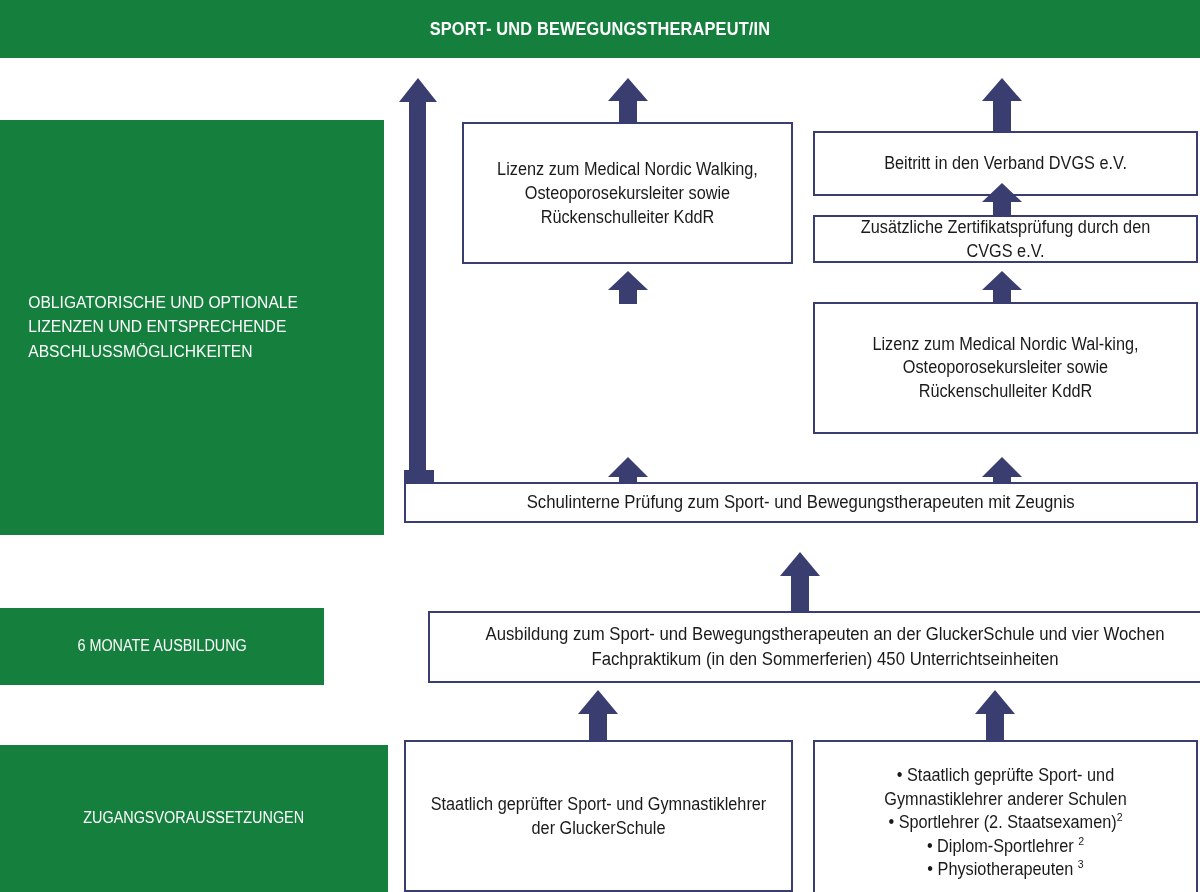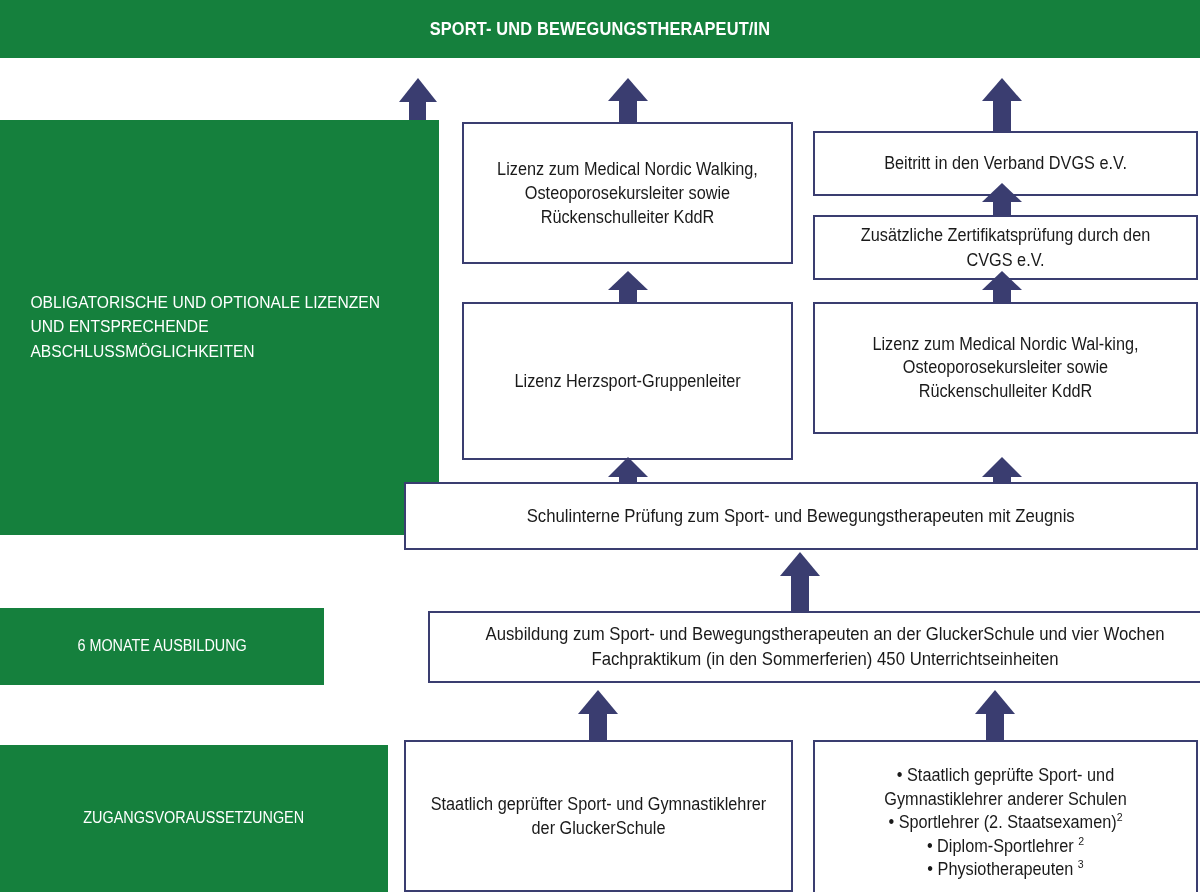--- a/index.html
+++ b/index.html
@@ -101,70 +101,67 @@
   <div>
     <div class="arrow-shaft" style="left:619px;top:99px;width:18px;height:32px;"></div>
     <div class="arrow-head" style="left:608px;top:78px;border-left-width:20px;border-right-width:20px;border-bottom-width:23px;"></div>
   </div>
 
   <div>
     <div class="arrow-shaft" style="left:993px;top:99px;width:18px;height:32px;"></div>
     <div class="arrow-head" style="left:982px;top:78px;border-left-width:20px;border-right-width:20px;border-bottom-width:23px;"></div>
   </div>
 
-  <div class="abs navy" style="left:0;top:120px;width:439px;height:415px;">
+  <div class="abs navy" style="left:0;top:120px;width:384px;height:415px;">
     <span class="side-text">OBLIGATORISCHE UND OPTIONALE LIZENZEN UND ENTSPRECHENDE ABSCHLUSSMÖGLICHKEITEN</span>
   </div>
 
   <div class="abs box" style="left:462px;top:122px;width:331px;height:142px;">
     <span class="box-text">Lizenz zum Medical Nordic Walking, Osteoporosekursleiter sowie Rückenschulleiter KddR</span>
   </div>
 
   <div>
     <div class="arrow-shaft" style="left:619px;top:288px;width:18px;height:16px;"></div>
     <div class="arrow-head" style="left:608px;top:271px;border-left-width:20px;border-right-width:20px;border-bottom-width:19px;"></div>
   </div>
 
-  <div class="abs box" style="left:462px;top:302px;width:331px;height:158px;">
-    <span class="box-text">Lizenz Herzsport-Gruppenleiter</span>
-  </div>
 
   <div>
     <div class="arrow-shaft" style="left:619px;top:475px;width:18px;height:10px;"></div>
     <div class="arrow-head" style="left:608px;top:457px;border-left-width:20px;border-right-width:20px;border-bottom-width:20px;"></div>
   </div>
 
   <div class="abs box" style="left:813px;top:131px;width:385px;height:65px;">
     <span class="box-text">Beitritt in den Verband DVGS e.V.</span>
   </div>
 
   <div>
     <div class="arrow-shaft" style="left:993px;top:200px;width:18px;height:16px;"></div>
     <div class="arrow-head" style="left:982px;top:183px;border-left-width:20px;border-right-width:20px;border-bottom-width:19px;"></div>
   </div>
 
-  <div class="abs box" style="left:813px;top:215px;width:385px;height:65px;">
+  <div class="abs box" style="left:813px;top:215px;width:385px;height:48px;">
     <span class="box-text">Zusätzliche Zertifikatsprüfung durch den CVGS e.V.</span>
   </div>
 
   <div>
     <div class="arrow-shaft" style="left:993px;top:288px;width:18px;height:16px;"></div>
     <div class="arrow-head" style="left:982px;top:271px;border-left-width:20px;border-right-width:20px;border-bottom-width:19px;"></div>
   </div>
 
   <div class="abs box" style="left:813px;top:302px;width:385px;height:132px;">
     <span class="box-text tight">Lizenz zum Medical Nordic Wal-king, Osteoporosekursleiter sowie Rückenschulleiter KddR</span>
   </div>
 
   <div>
     <div class="arrow-shaft" style="left:993px;top:475px;width:18px;height:10px;"></div>
     <div class="arrow-head" style="left:982px;top:457px;border-left-width:20px;border-right-width:20px;border-bottom-width:20px;"></div>
   </div>
 
-  <div class="abs box" style="left:404px;top:482px;width:794px;height:68px;align-items:center;">
+  <div class="abs box" style="left:404px;top:482px;width:794px;height:41px;align-items:center;">
     <span class="box-text wide">Schulinterne Prüfung zum Sport- und Bewegungstherapeuten mit Zeugnis</span>
   </div>
 
   <div>
     <div class="arrow-shaft" style="left:791px;top:575px;width:18px;height:38px;"></div>
     <div class="arrow-head" style="left:780px;top:552px;border-left-width:20px;border-right-width:20px;border-bottom-width:24px;"></div>
   </div>
 
   <div class="abs navy" style="left:0;top:608px;width:324px;height:77px;">
     <span class="side-text-sm">6 MONATE AUSBILDUNG</span>

